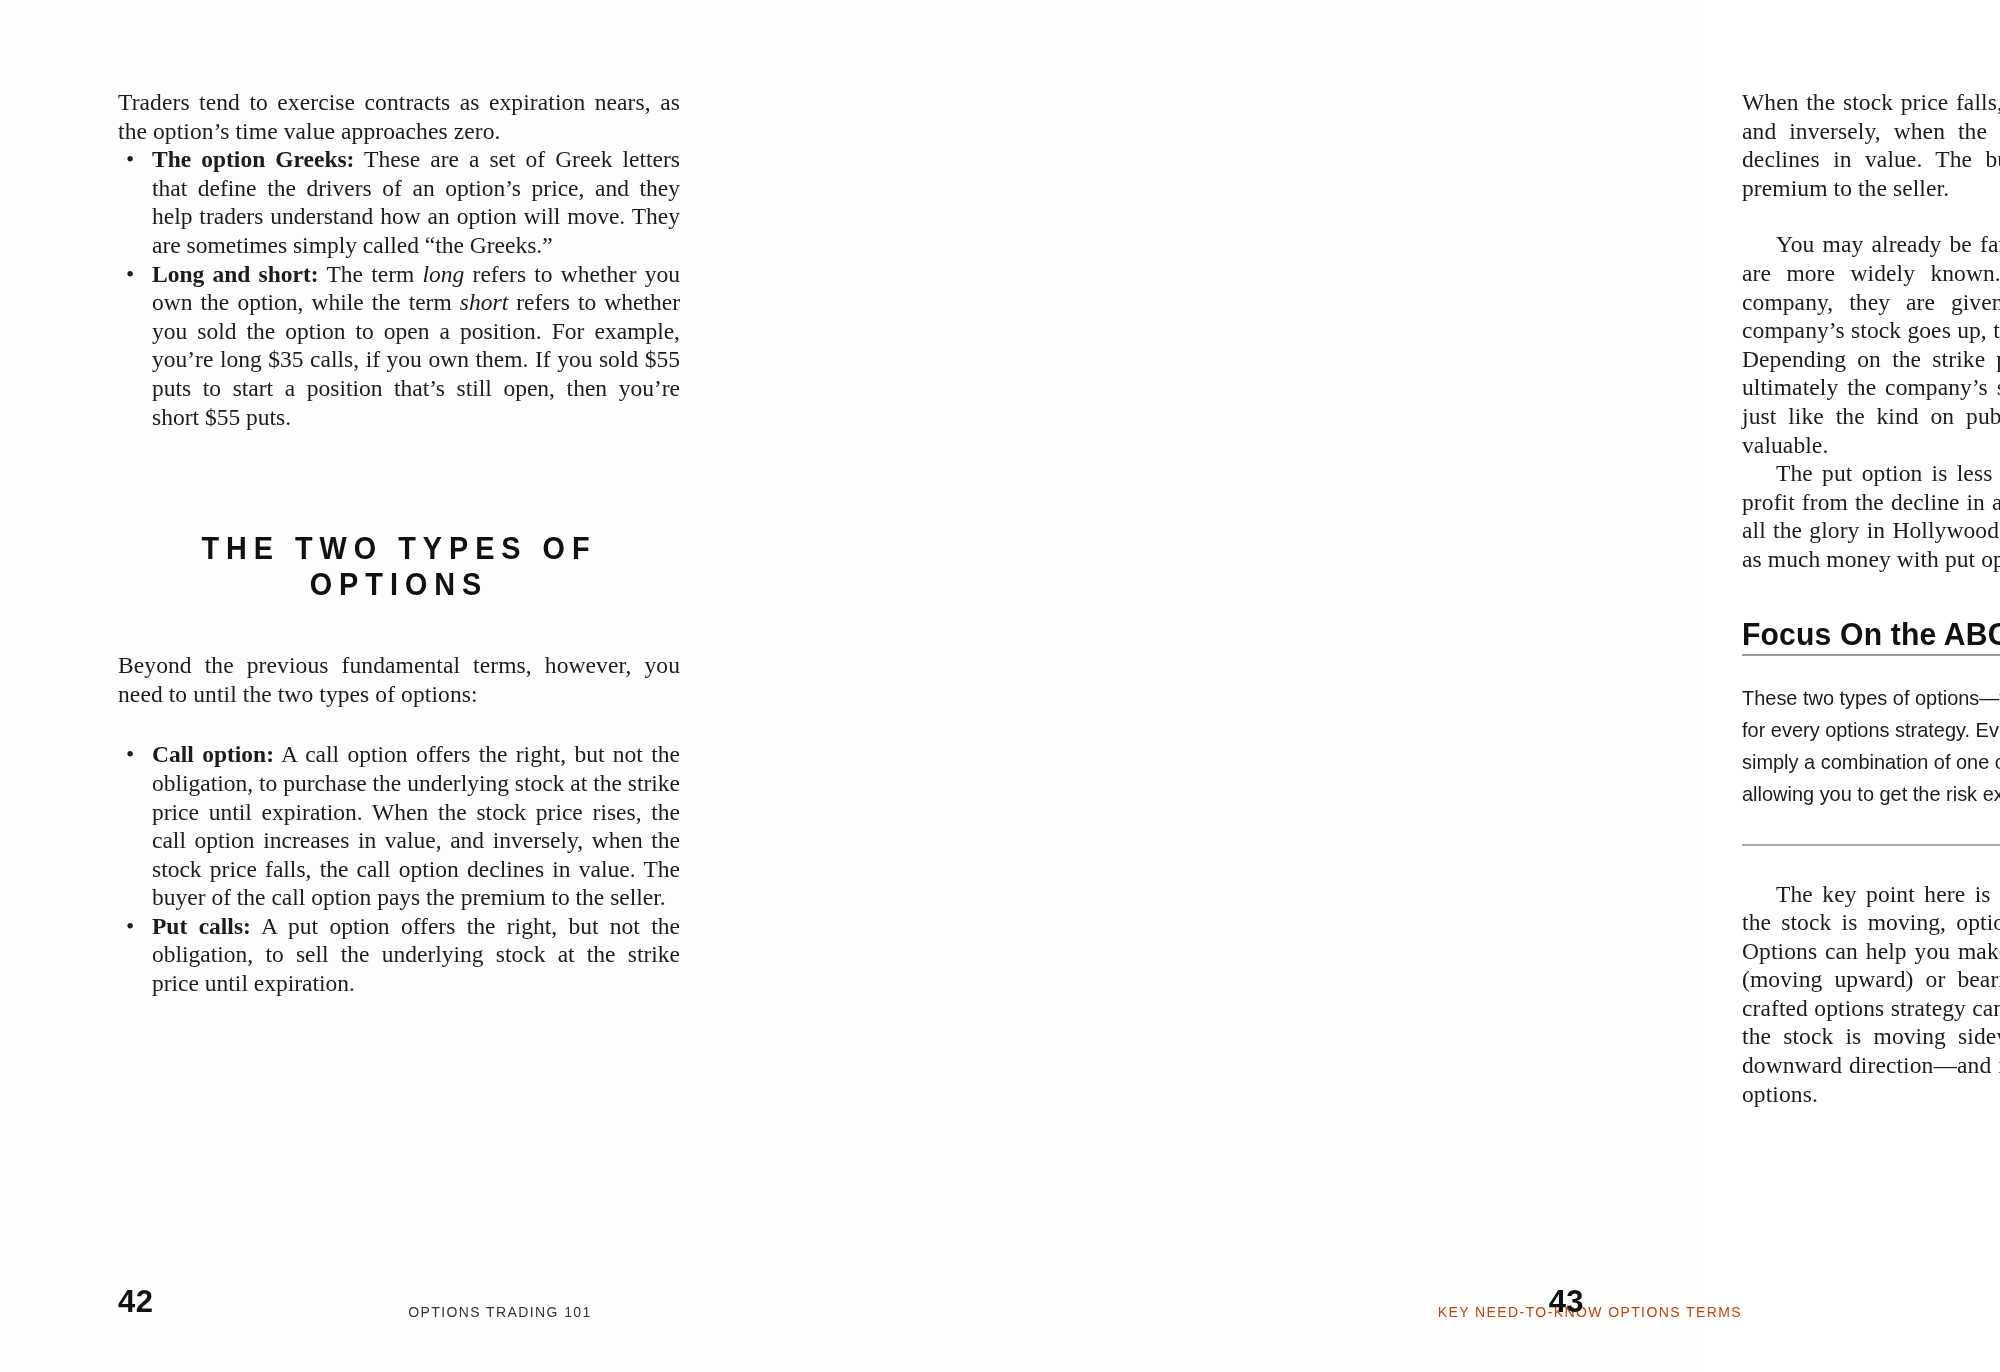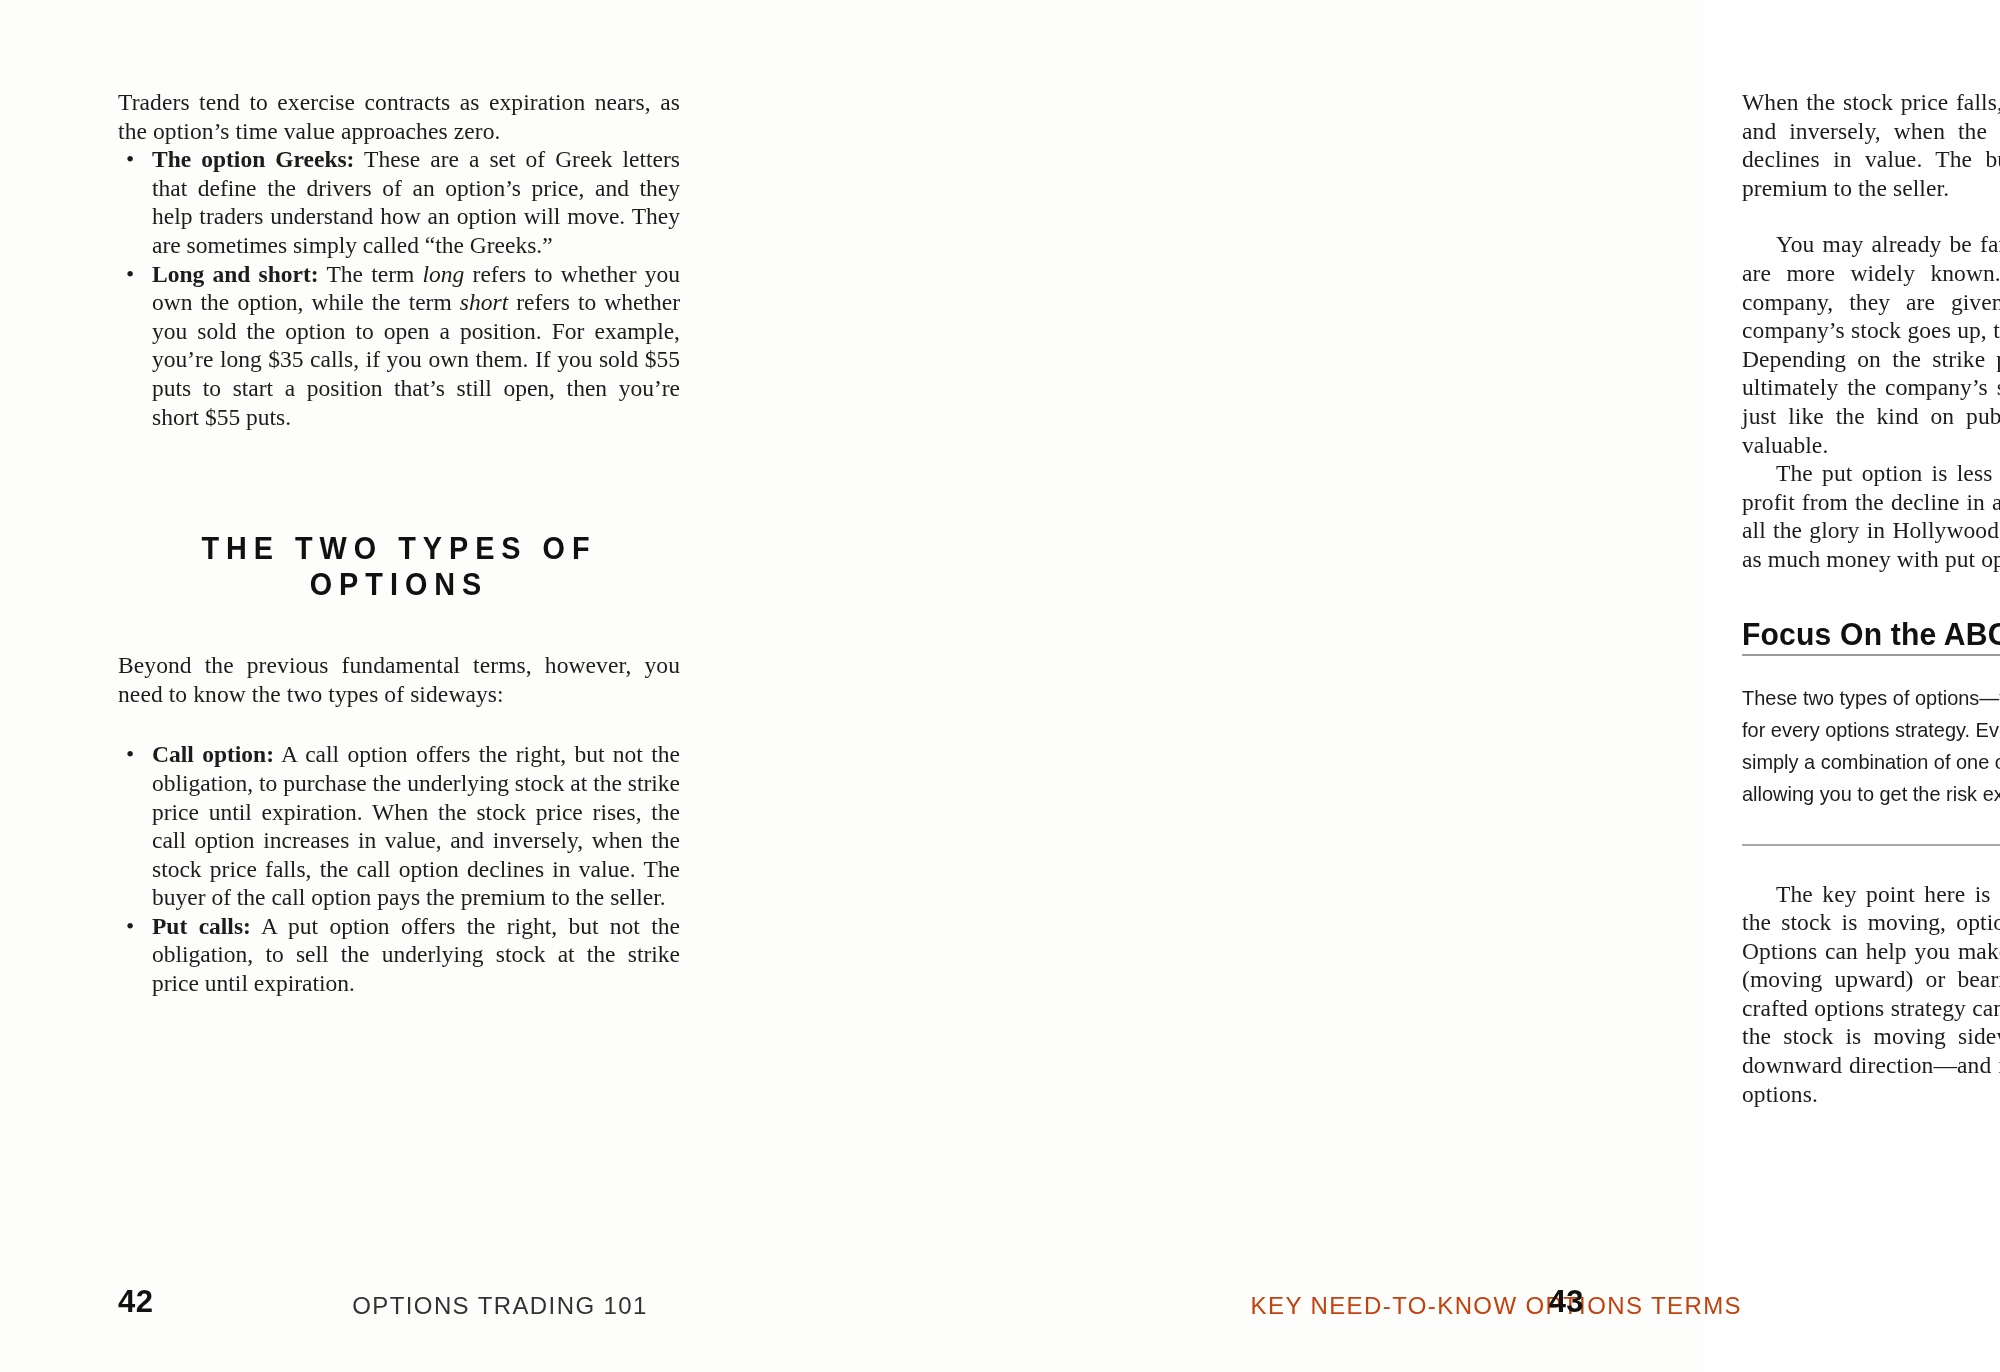--- a/index.html
+++ b/index.html
@@ -128,21 +128,21 @@
     transform: scaleX(0.95);
     transform-origin: left top;
     width: 105%;
   }
 
   
   .foot {
     position: absolute;
     bottom: 52px;
     font-family: "Liberation Sans Narrow", "Liberation Sans", "DejaVu Sans", sans-serif;
-    font-size: 24px;
+    font-size: 14px;
     letter-spacing: 1.4px;
     color: #2a2a2a;
     text-transform: uppercase;
     white-space: nowrap;
   }
   .foot-num {
     font-weight: bold;
     font-size: 31px;
     letter-spacing: 0.4px;
     color: #111111;
@@ -173,21 +173,21 @@
 
       <div class="para-gap"></div>
 
 
       <div style="height:72px"></div>
 
       <h2 class="section-head">THE TWO TYPES OF OPTIONS</h2>
 
       <div style="height:48px"></div>
 
-      <p class="body-text noindent">Beyond the previous fundamental terms, however, you need to know the two types of sideways:</p>
+      <p class="body-text noindent">Beyond the previous fundamental terms, however, you need to until the two types of options:</p>
 
       <div style="height:32px"></div>
 
       <ul class="bullets">
         <li>
           <span class="dot">•</span><span class="lead">Call option:</span><span> A call option offers the right, but not the obligation, to purchase the underlying stock at the strike price until expiration. When the stock price rises, the call option increases in value, and inversely, when the stock price falls, the call option declines in value. The buyer of the call option pays the premium to the seller.</span>
         </li>
         <li>
           <span class="dot">•</span><span class="lead">Put calls:</span><span> A put option offers the right, but not the obligation, to sell the underlying stock at the strike price until expiration.</span>
         </li>

